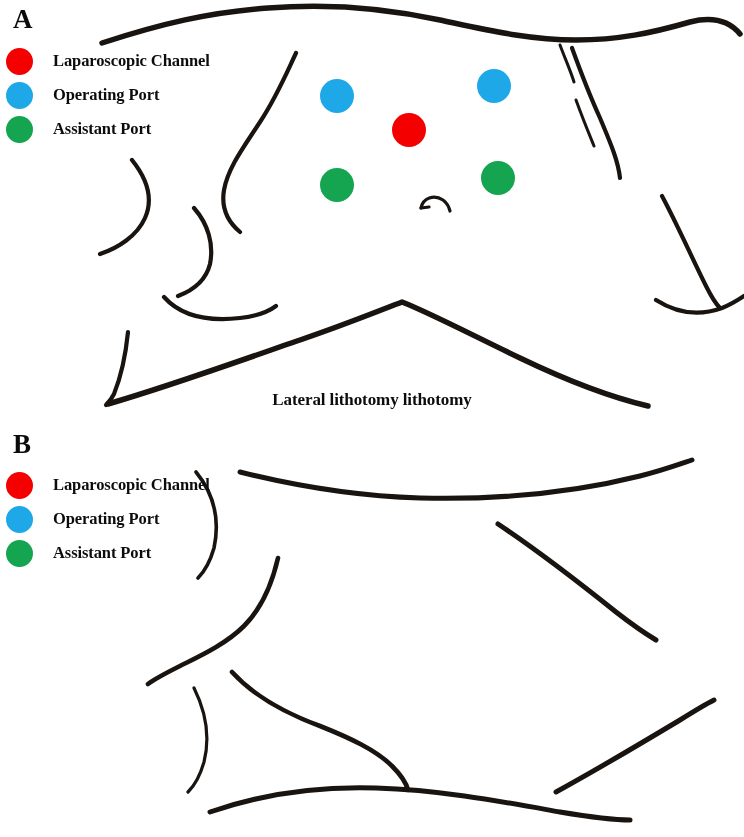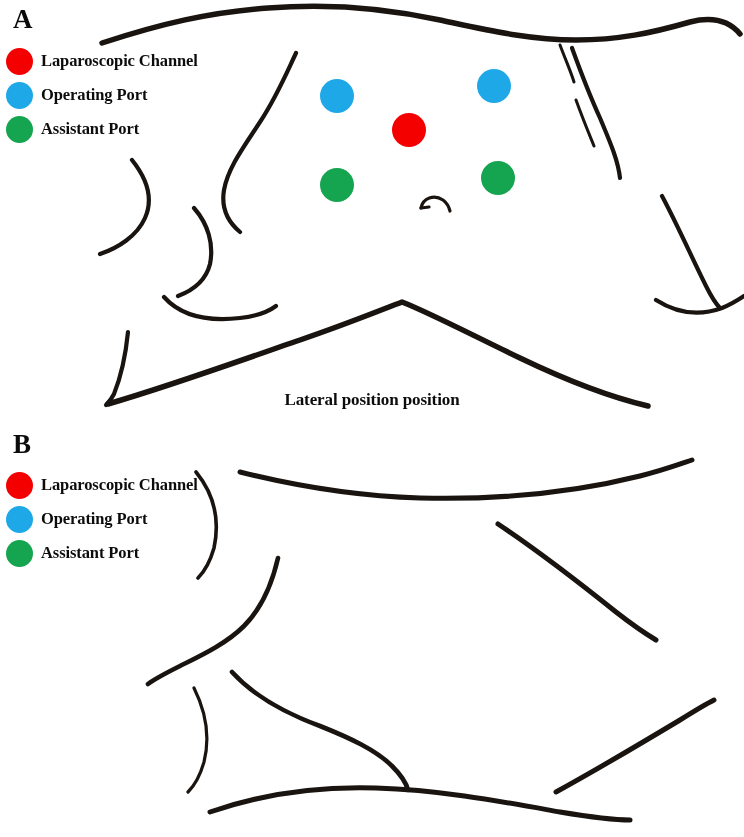--- a/index.html
+++ b/index.html
@@ -53,21 +53,21 @@
     align-items: center;
     height: 34px;
   }
   .legend-swatch {
     width: 27px;
     height: 27px;
     border-radius: 50%;
     flex: 0 0 auto;
   }
   .legend-label {
-    margin-left: 8px;
+    margin-left: 20px;
     font-weight: bold;
     font-size: 16.5px;
     color: #0c0c0c;
     white-space: nowrap;
     letter-spacing: -0.1px;
   }
 
   .caption {
     position: absolute;
     width: 744px;
@@ -144,21 +144,21 @@
       <path d="M5 18 C 7 8, 18 4, 27 10 C 31 13, 33 17, 34 21" fill="none" stroke="#1a1410" stroke-width="3.2" stroke-linecap="round"></path>
       <path d="M5 18 L 13 17" fill="none" stroke="#1a1410" stroke-width="3.2" stroke-linecap="round"></path>
     </svg>
 
     <div class="port" style="left:320px; top:79px; width:34px; height:34px; background:#1fa8e8;"></div>
     <div class="port" style="left:477px; top:69px; width:34px; height:34px; background:#1fa8e8;"></div>
     <div class="port" style="left:392px; top:113px; width:34px; height:34px; background:#f40000;"></div>
     <div class="port" style="left:320px; top:168px; width:34px; height:34px; background:#15a44f;"></div>
     <div class="port" style="left:481px; top:161px; width:34px; height:34px; background:#15a44f;"></div>
 
-    <div class="caption" style="top:390px;">Lateral position position</div>
+    <div class="caption" style="top:390px;">Lateral lithotomy lithotomy</div>
   </div>
 
   <div class="panel" id="panel-b">
 
     <svg class="panel-sketch" viewBox="0 0 744 419" preserveAspectRatio="none" aria-hidden="true">
       <g fill="none" stroke="#1a1410" stroke-linecap="round" stroke-linejoin="round">
 
         <path d="M240 54 C 296 68, 352 78, 420 80 C 500 82, 576 74, 640 58
                  C 664 52, 680 46, 692 42" stroke-width="5"></path>
 

